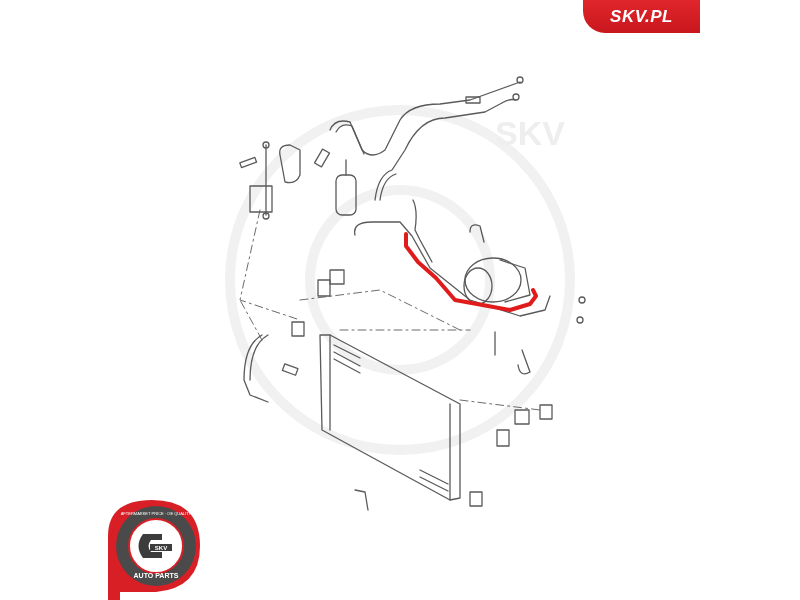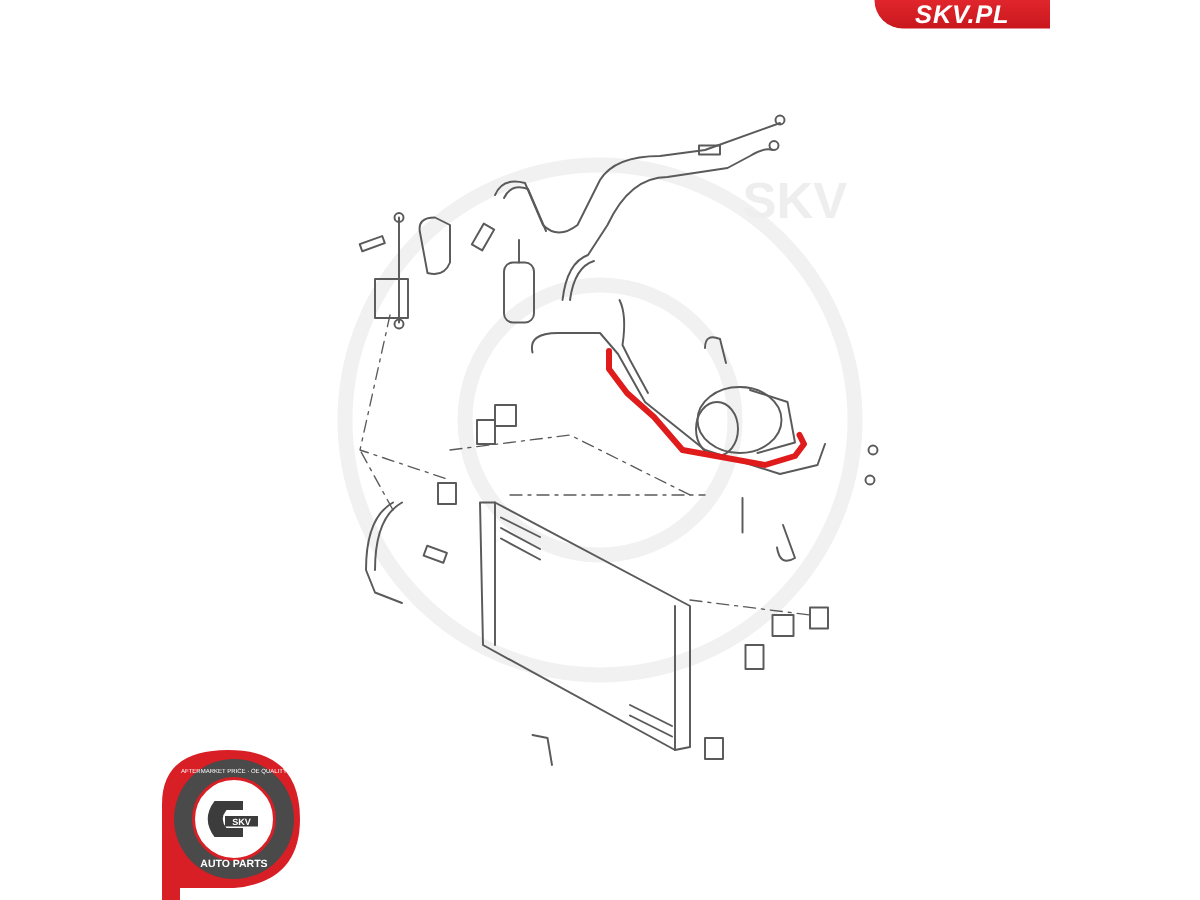--- a/index.html
+++ b/index.html
@@ -2,21 +2,21 @@
 <html><head>
   <meta charset="utf-8">
   <style>
     html, body { margin: 0; padding: 0; }
     body {
       width: 800px; height: 600px; position: relative; overflow: hidden;
       background: #ffffff;
       font-family: "Liberation Sans", sans-serif;
     }
     .brand-badge {
-      position: absolute; left: 583px; top: 0; width: 117px; height: 19px;
+      position: absolute; left: 583px; top: 0; width: 117px; height: 33px;
       background: linear-gradient(180deg, #e0262c 0%, #c8171d 100%);
       border-bottom-left-radius: 22px;
       display: flex; align-items: center; justify-content: center;
     }
     .brand-badge span {
       color: #ffffff; font-weight: bold; font-style: italic; font-size: 17px;
       letter-spacing: 0.5px;
     }
     .diagram { position: absolute; left: 0; top: 0; width: 800px; height: 600px; }
     .logo { position: absolute; left: 100px; top: 496px; width: 104px; height: 104px; }

